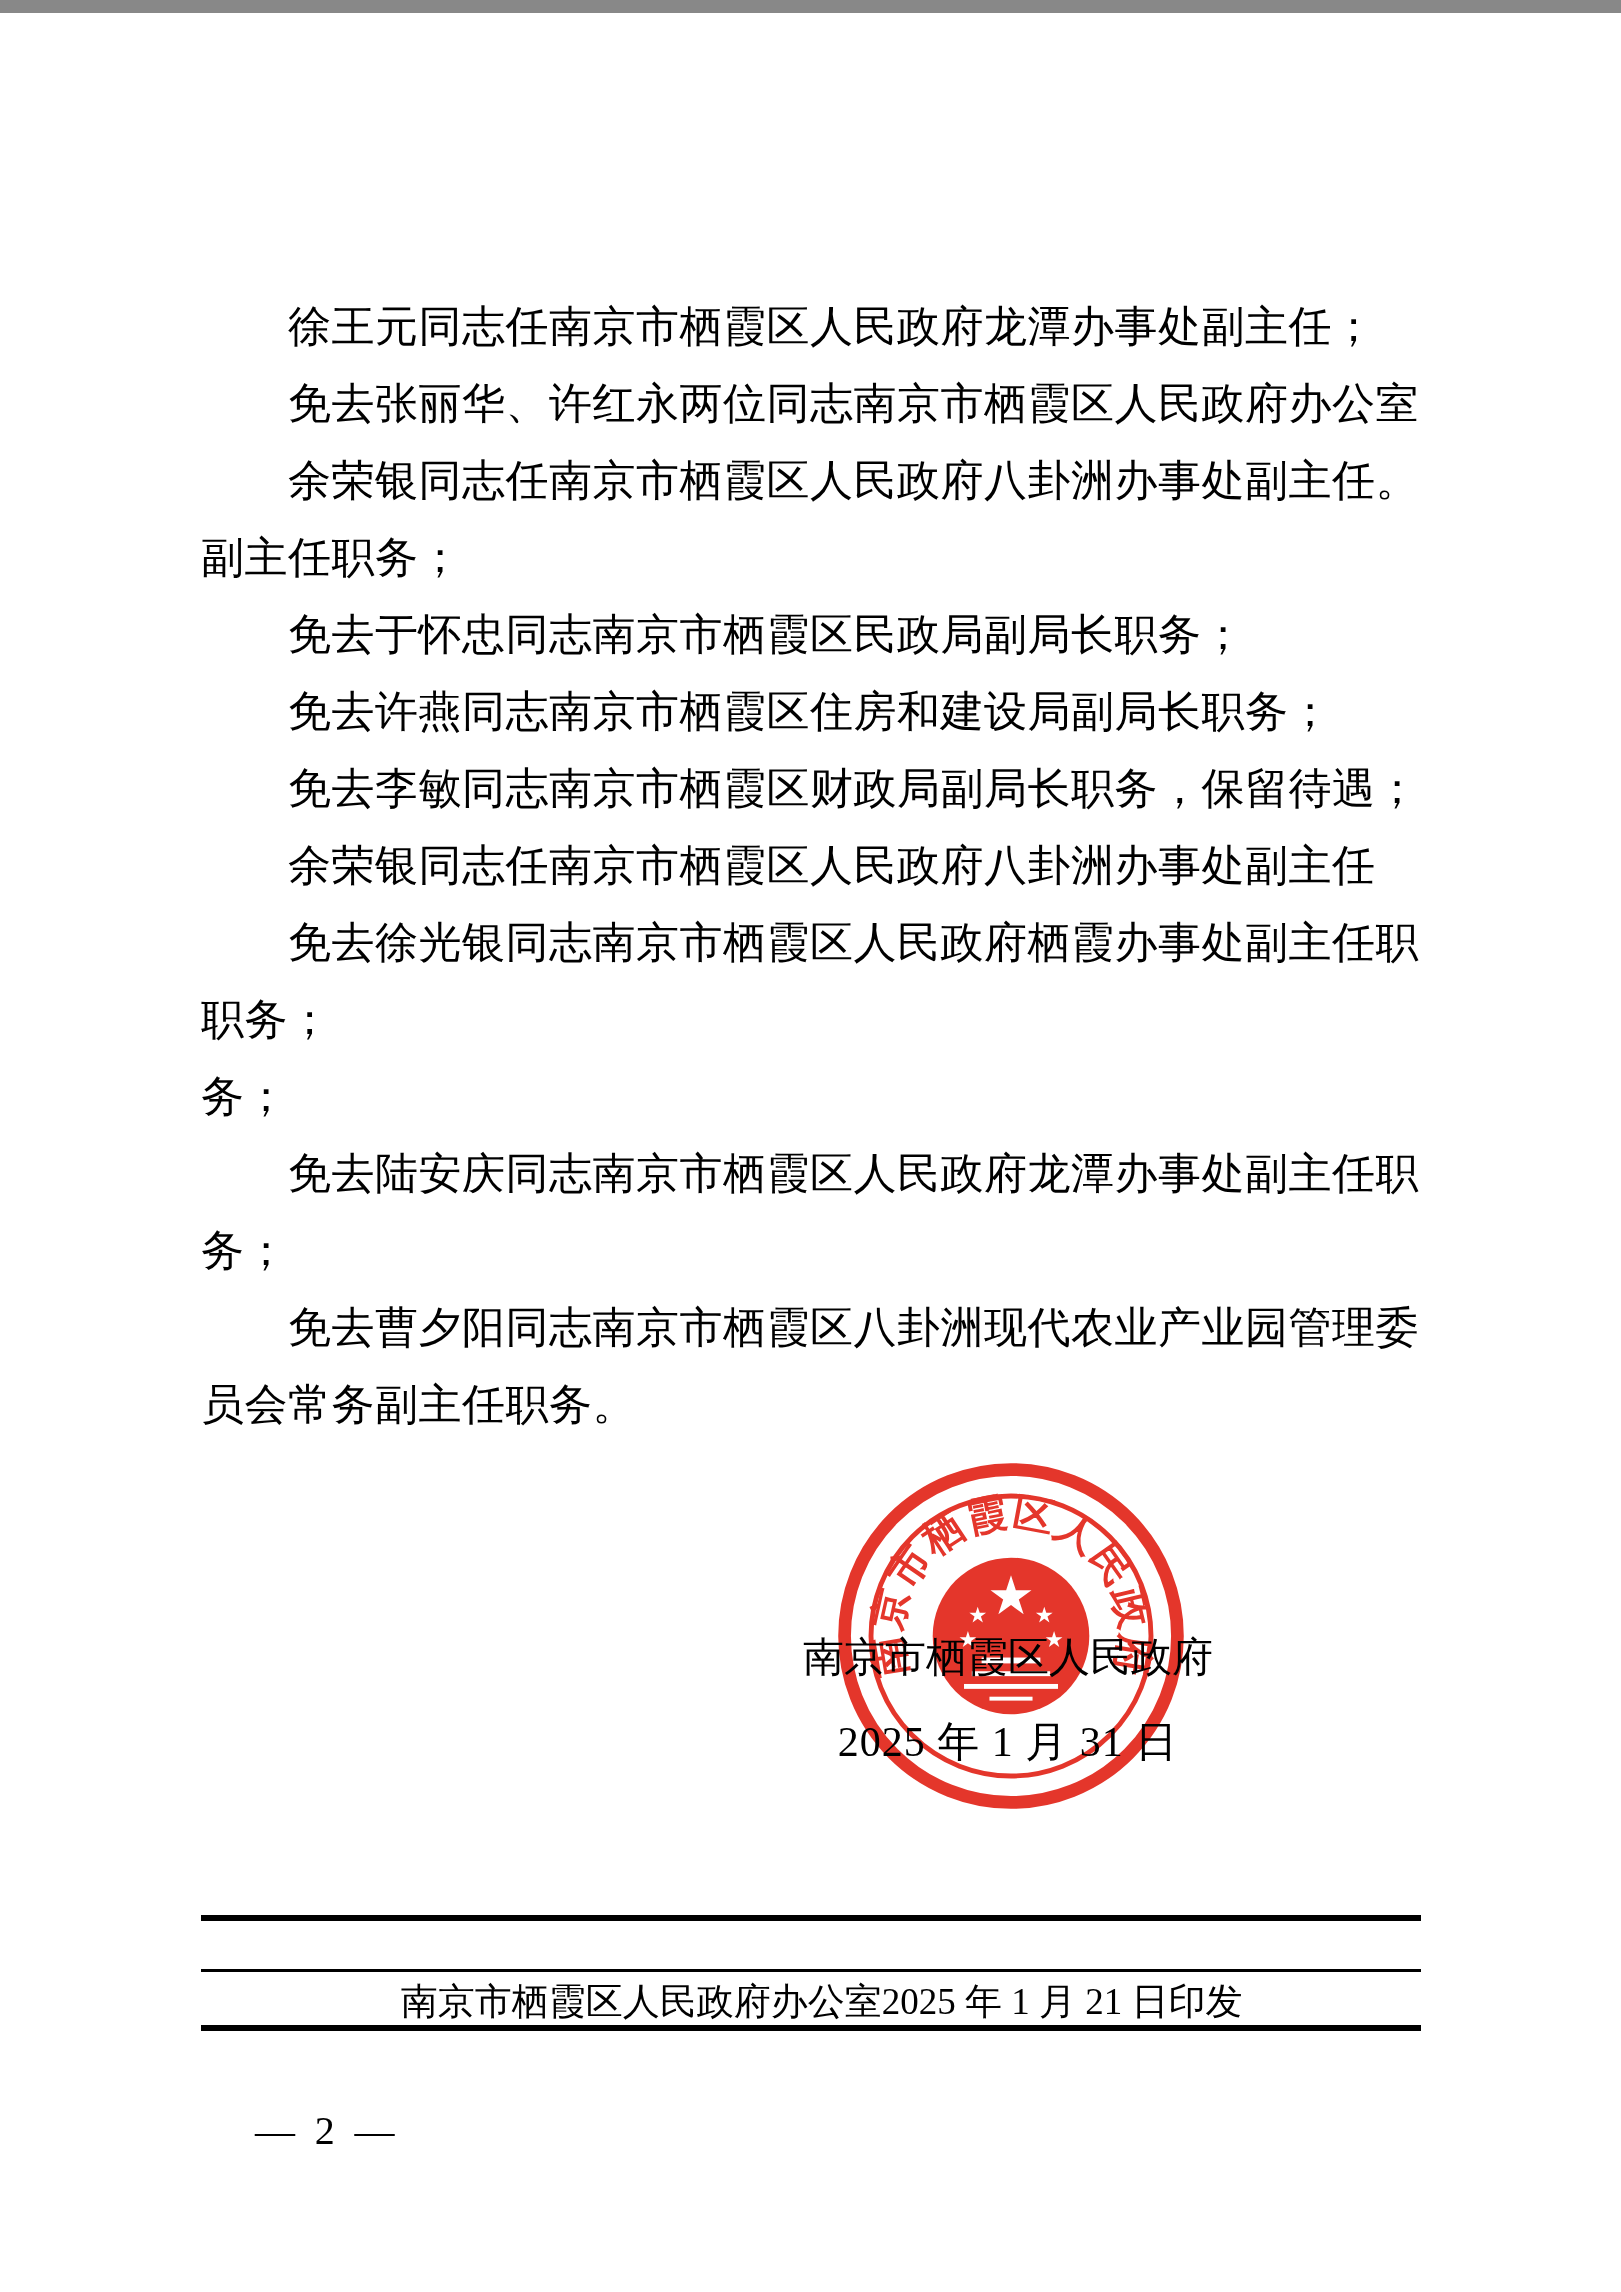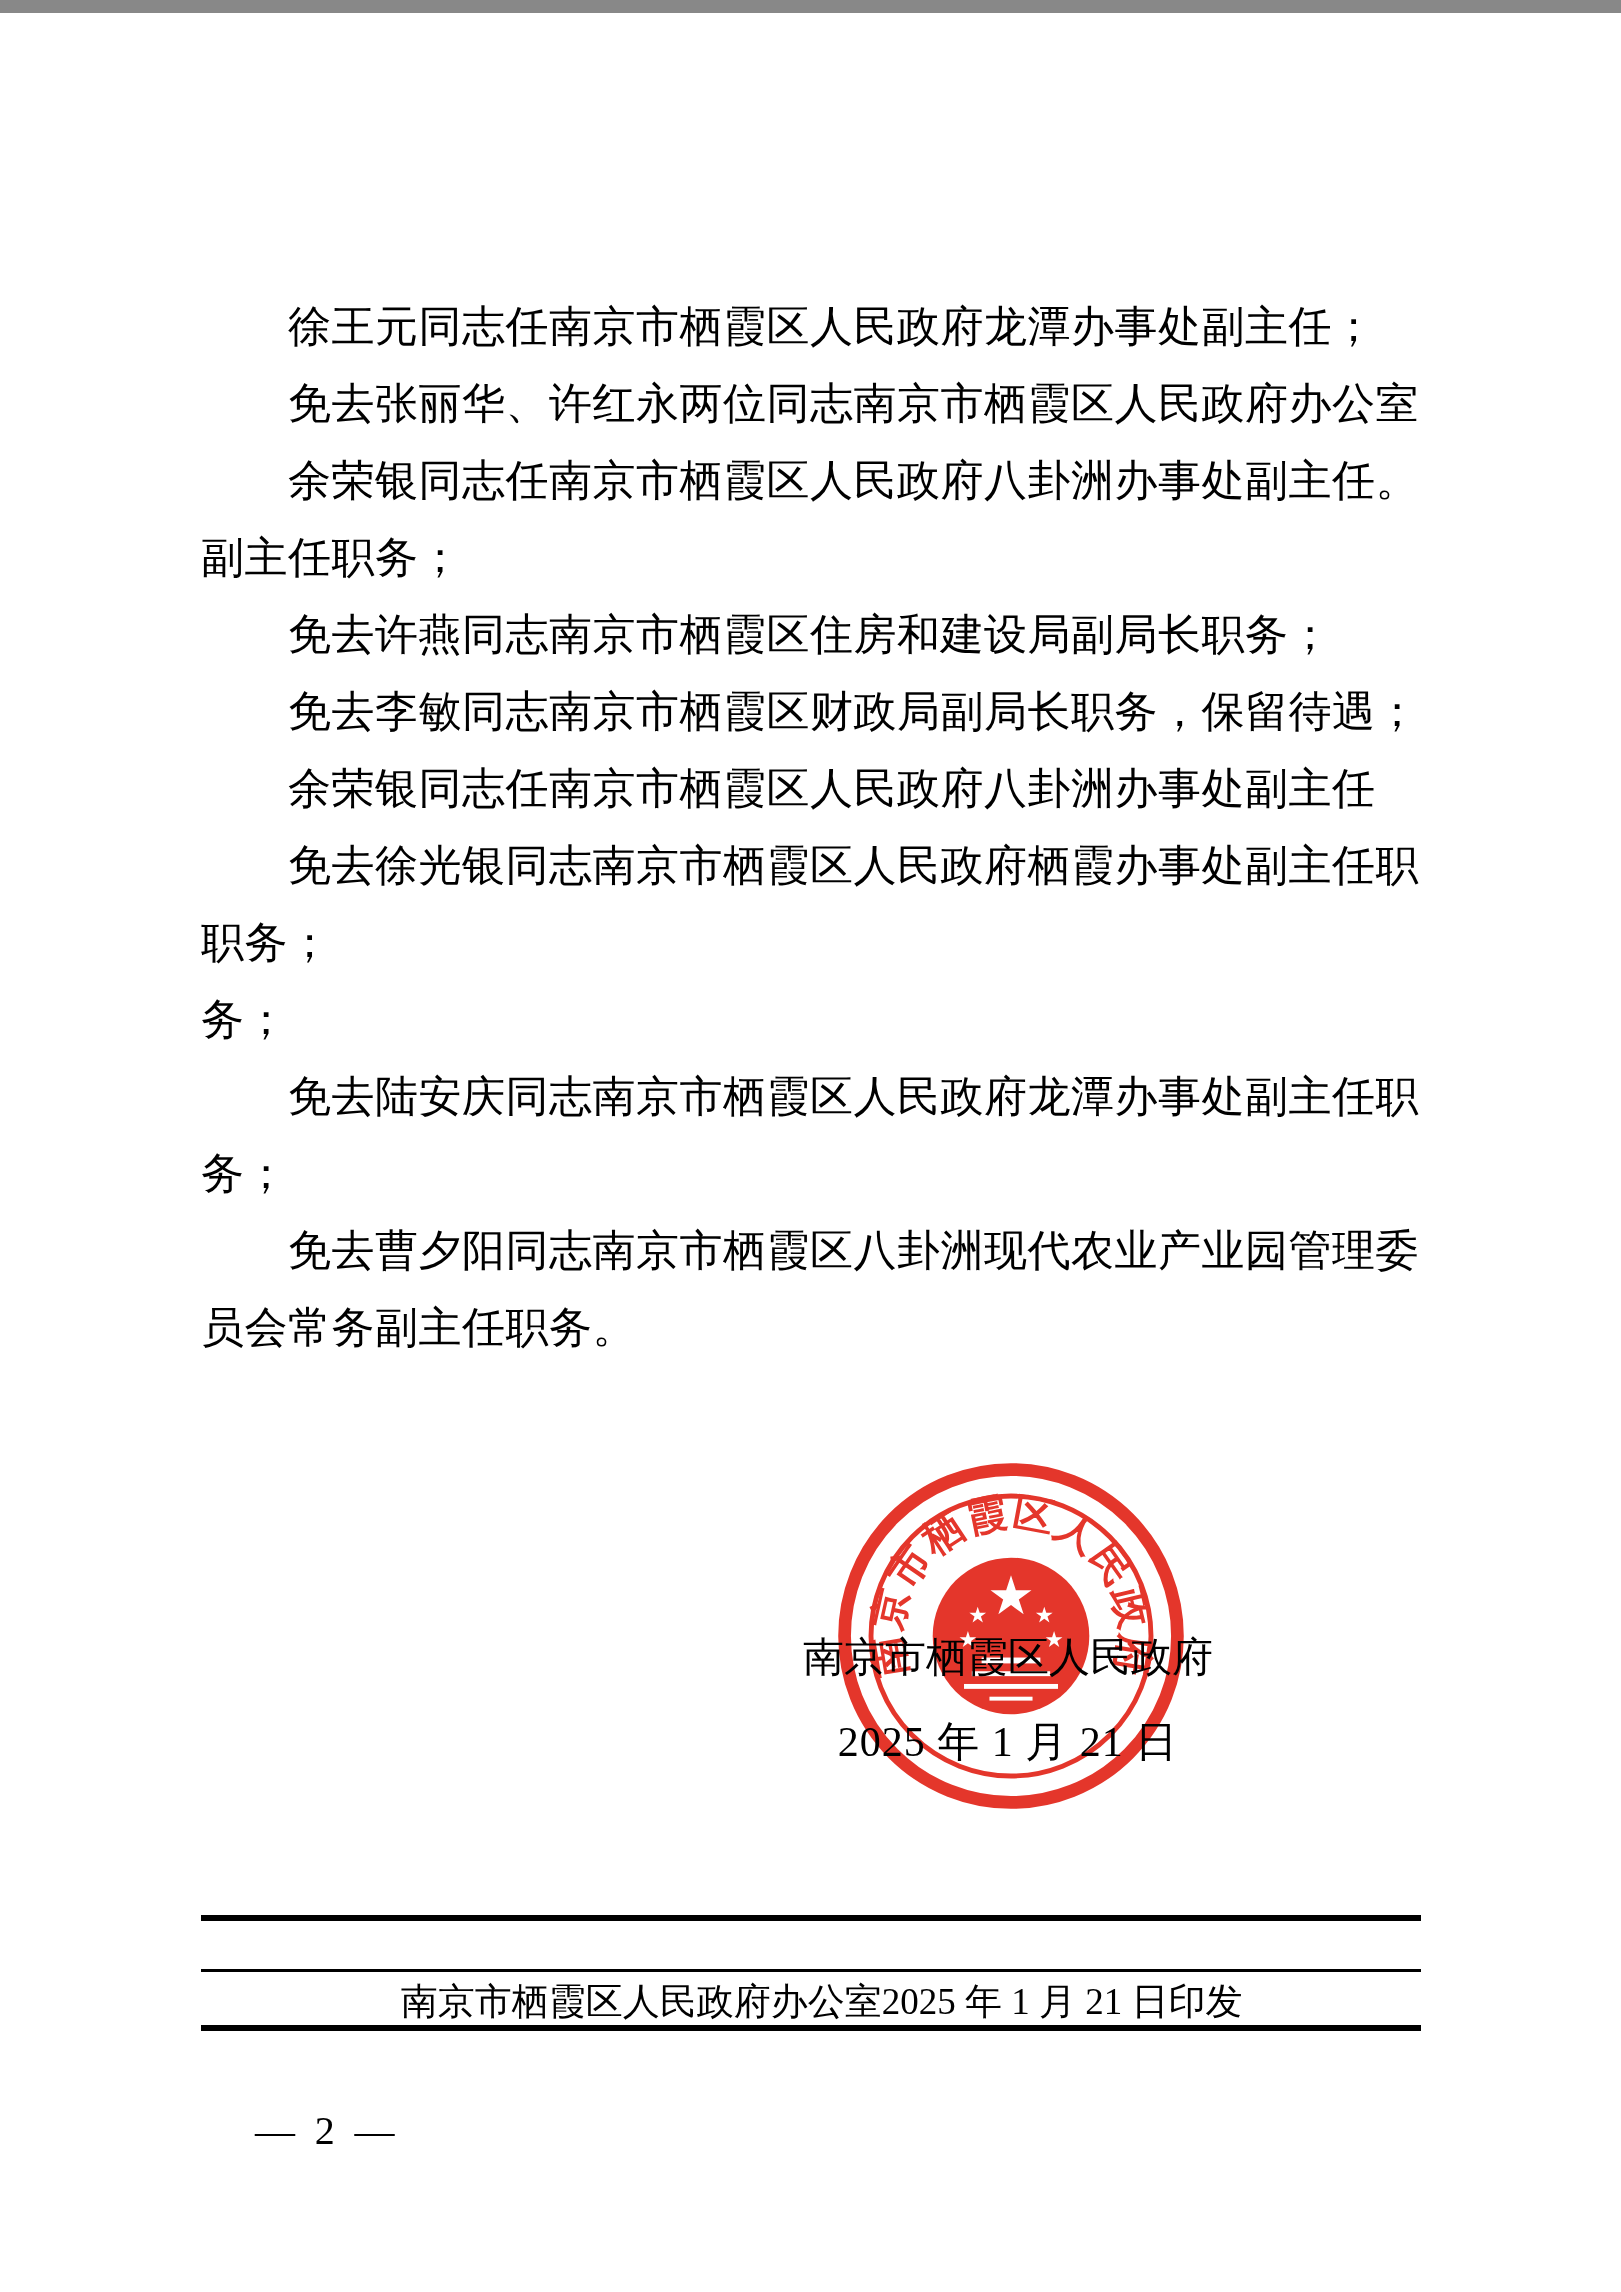--- a/index.html
+++ b/index.html
@@ -60,34 +60,35 @@
 </head>
 <body>
 
 <div class="page">
 
   <div class="body-text">
     <div class="line indent">徐王元同志任南京市栖霞区人民政府龙潭办事处副主任；</div>
     <div class="line indent">免去张丽华、许红永两位同志南京市栖霞区人民政府办公室</div>
     <div class="line indent">余荣银同志任南京市栖霞区人民政府八卦洲办事处副主任。</div>
     <div class="line">副主任职务；</div>
+    <div class="line indent">免去于怀忠同志南京市栖霞区民政局副局长职务；</div>
     <div class="line indent">免去许燕同志南京市栖霞区住房和建设局副局长职务；</div>
     <div class="line indent">免去李敏同志南京市栖霞区财政局副局长职务，保留待遇；</div>
     <div class="line indent">余荣银同志任南京市栖霞区人民政府八卦洲办事处副主任</div>
     <div class="line indent">免去徐光银同志南京市栖霞区人民政府栖霞办事处副主任职</div>
     <div class="line">职务；</div>
     <div class="line">务；</div>
     <div class="line indent">免去陆安庆同志南京市栖霞区人民政府龙潭办事处副主任职</div>
     <div class="line">务；</div>
     <div class="line indent">免去曹夕阳同志南京市栖霞区八卦洲现代农业产业园管理委</div>
     <div class="line">员会常务副主任职务。</div>
   </div>
 
   <div class="sig-issuer">南京市栖霞区人民政府</div>
-  <div class="sig-date">2025 年 1 月 21 日</div>
+  <div class="sig-date">2025 年 1 月 31 日</div>
 
   <svg class="seal" viewBox="0 0 380 380" xmlns="http://www.w3.org/2000/svg">
     <defs>
       <path id="sealTextArc" d="M 84.7 228.3 A 112 112 0 1 1 295.3 228.3" fill="none"></path>
       <polygon id="star" points="0,-1 -0.225,-0.309 -0.951,-0.309 -0.363,0.118 -0.588,0.809 0,0.382 0.588,0.809 0.363,0.118 0.951,-0.309 0.225,-0.309"></polygon>
     </defs>
     <circle cx="190" cy="190" r="170" fill="none" stroke-width="13" stroke="#e2261b"></circle>
     <circle cx="190" cy="190" r="143" fill="none" stroke-width="5" stroke="#e2261b"></circle>
     <text class="seal-ring-text" fill="#e2261b">
       <textPath href="#sealTextArc" startOffset="0" textLength="428" lengthAdjust="spacing">南京市栖霞区人民政府</textPath>

